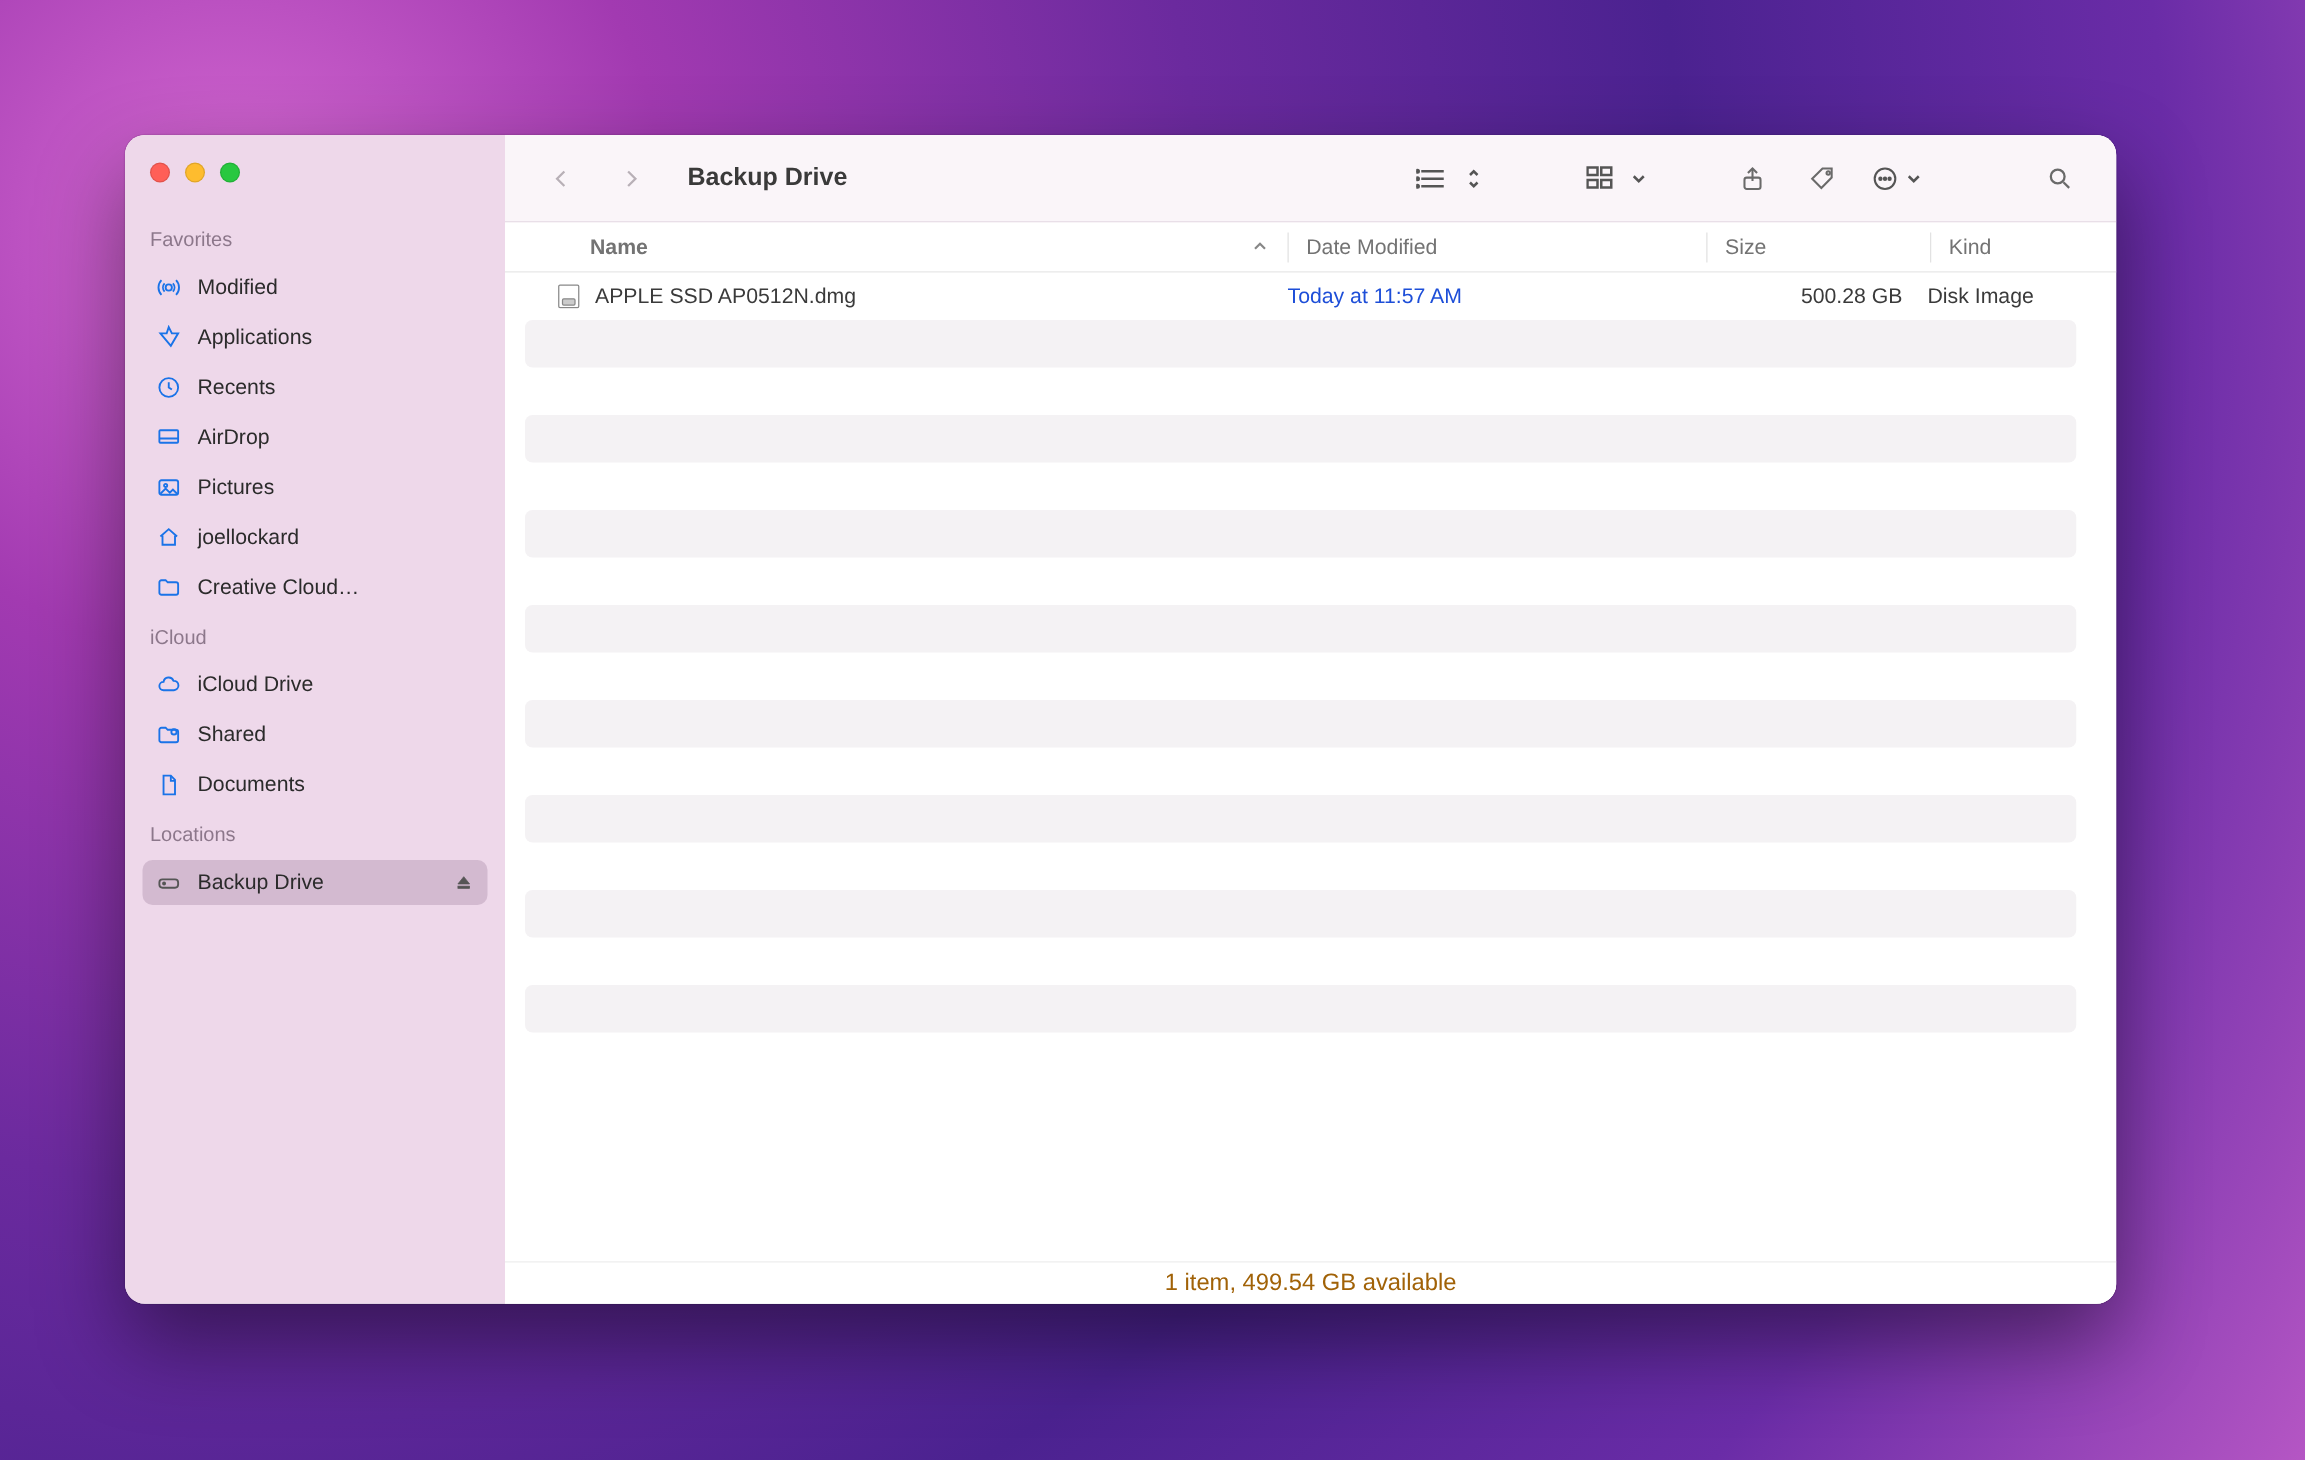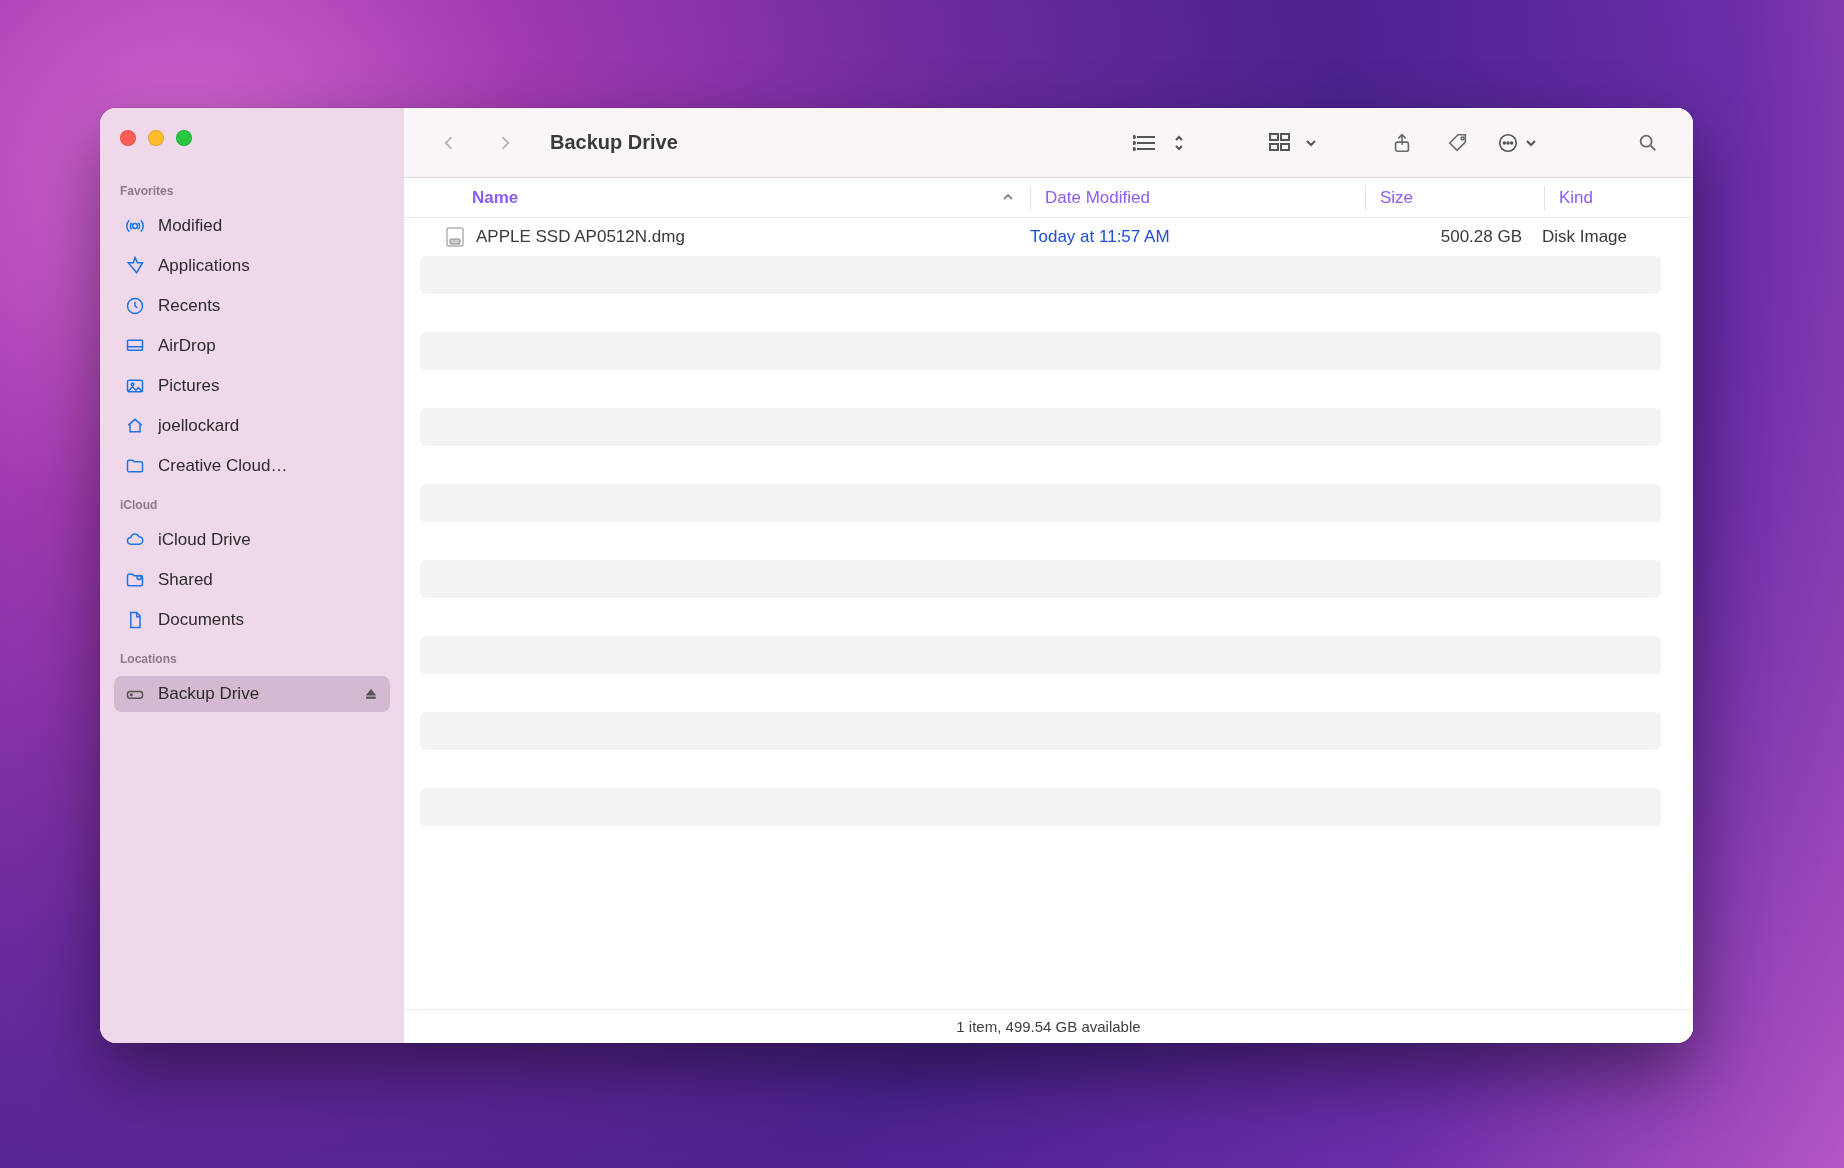--- a/index.html
+++ b/index.html
@@ -29,22 +29,22 @@
     flex-direction: column;
     gap: 4px;
     font-size: 17px;
   }
   .traffic-lights { display: flex; gap: 12px; padding: 4px 6px 24px 6px; }
   .tl { width: 16px; height: 16px; border-radius: 50%; }
   .tl.red { background:#ff5f57; box-shadow: inset 0 0 0 1px rgba(0,0,0,0.12);}
   .tl.yellow { background:#febc2e; box-shadow: inset 0 0 0 1px rgba(0,0,0,0.12);}
   .tl.green { background:#28c840; box-shadow: inset 0 0 0 1px rgba(0,0,0,0.12);}
   .section-header {
-    font-size: 12px;
-    font-weight: 700;
+    font-size: 16px;
+    font-weight: 400;
     color: rgba(60,40,60,0.55);
     padding: 10px 6px 6px 6px;
   }
   .side-item {
     display: flex; align-items: center; gap: 12px;
     height: 36px; padding: 0 10px; border-radius: 8px;
     color: #2b2b2b; cursor: default;
     white-space: nowrap; overflow: hidden; text-overflow: ellipsis;
   }
   .side-item .icon { width: 22px; height: 22px; display:flex; align-items:center; justify-content:center; flex: 0 0 22px;}
@@ -63,21 +63,21 @@
   }
   .tb-btn { width: 34px; height:34px; display:flex; align-items:center; justify-content:center; border-radius:6px;}
   .tb-btn svg { stroke:#6a6a6a; }
   .tb-btn.disabled svg { stroke:#b8b0b7; }
   .title { font-size: 20px; font-weight: 600; color:#3a3a3a; margin-left: 6px;}
   .spacer { flex:1; }
   .tb-group { display:flex; align-items:center; gap:6px; }
   
   .col-header {
     height: 40px; background:#fff; border-bottom:1px solid #e8e8e8;
-    display:flex; align-items:center; font-size:17px; color:#8b5cf6;
+    display:flex; align-items:center; font-size:17px; color:#737373;
     padding-left: 68px;
   }
   .col-name { width: 558px; font-weight:600; display:flex; align-items:center;}
   .col-name .sort { margin-left:auto; margin-right:16px; color:#888;}
   .col-sep { width:1px; height:24px; background:#e2e2e2;}
   .col-date { width: 334px; padding-left:14px;}
   .col-size { width: 178px; padding-left:14px;}
   .col-kind { flex:1; padding-left:14px;}
   
   .rows { flex:1; overflow:hidden; padding: 0 16px 0 0;}
@@ -89,21 +89,21 @@
   .row.spacer-row { height: 38px; background:transparent;}
   .row .file-icon { width:22px; height:22px; margin-right:10px; display:flex; align-items:center; justify-content:center;}
   .row .c-name { width: 586px; display:flex; align-items:center;}
   .row .c-date { width: 334px; color:#1d4ed8;}
   .row .c-size { width: 178px; text-align:right; padding-right:20px; color:#3a3a3a;}
   .row .c-kind { flex:1; color:#3a3a3a;}
   
   .statusbar {
     height: 34px; border-top:1px solid #eee; background:#fff;
     display:flex; align-items:center; justify-content:center;
-    font-size:15px; color:#404040;
+    font-size:19px; color:#a16207;
   }
 </style>
 </head>
 <body>
 
 <div class="window">
 
   <div class="sidebar">
     <div class="traffic-lights">
       <div class="tl red"></div>

